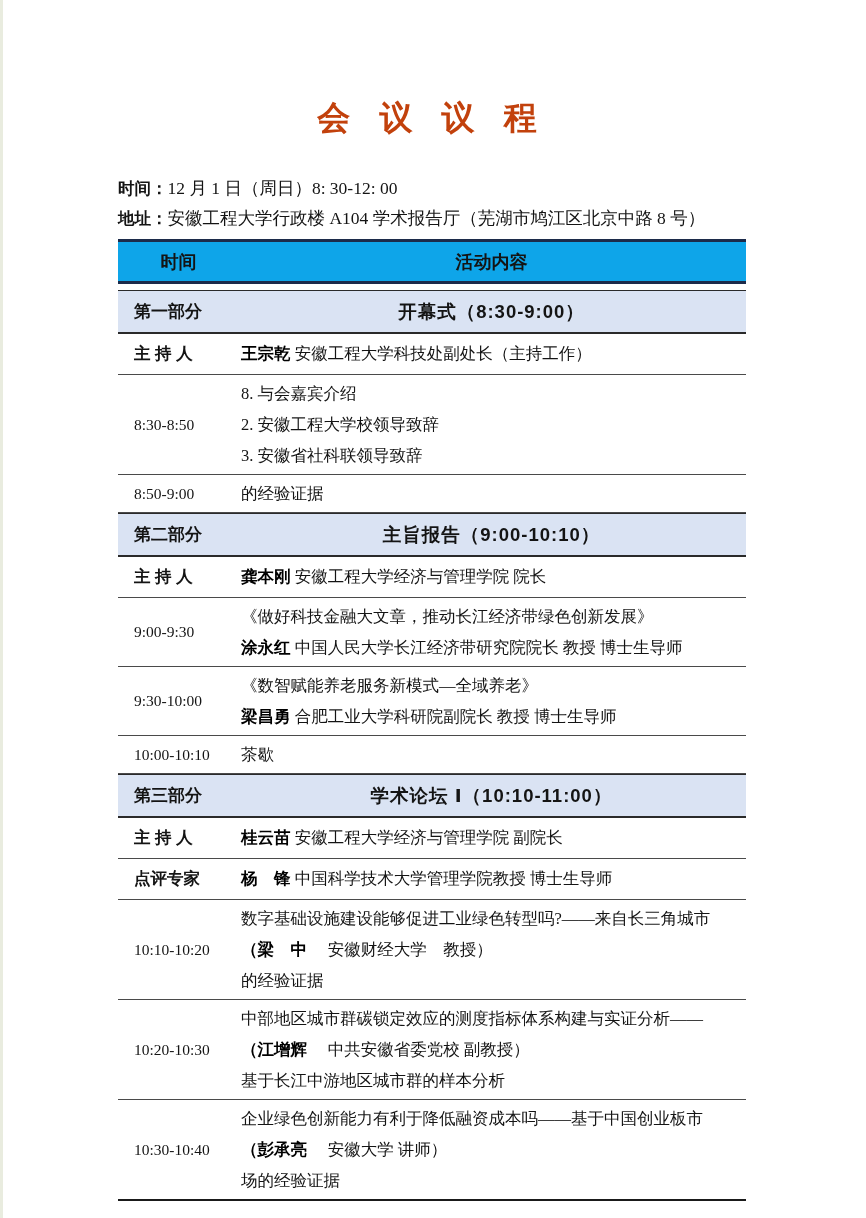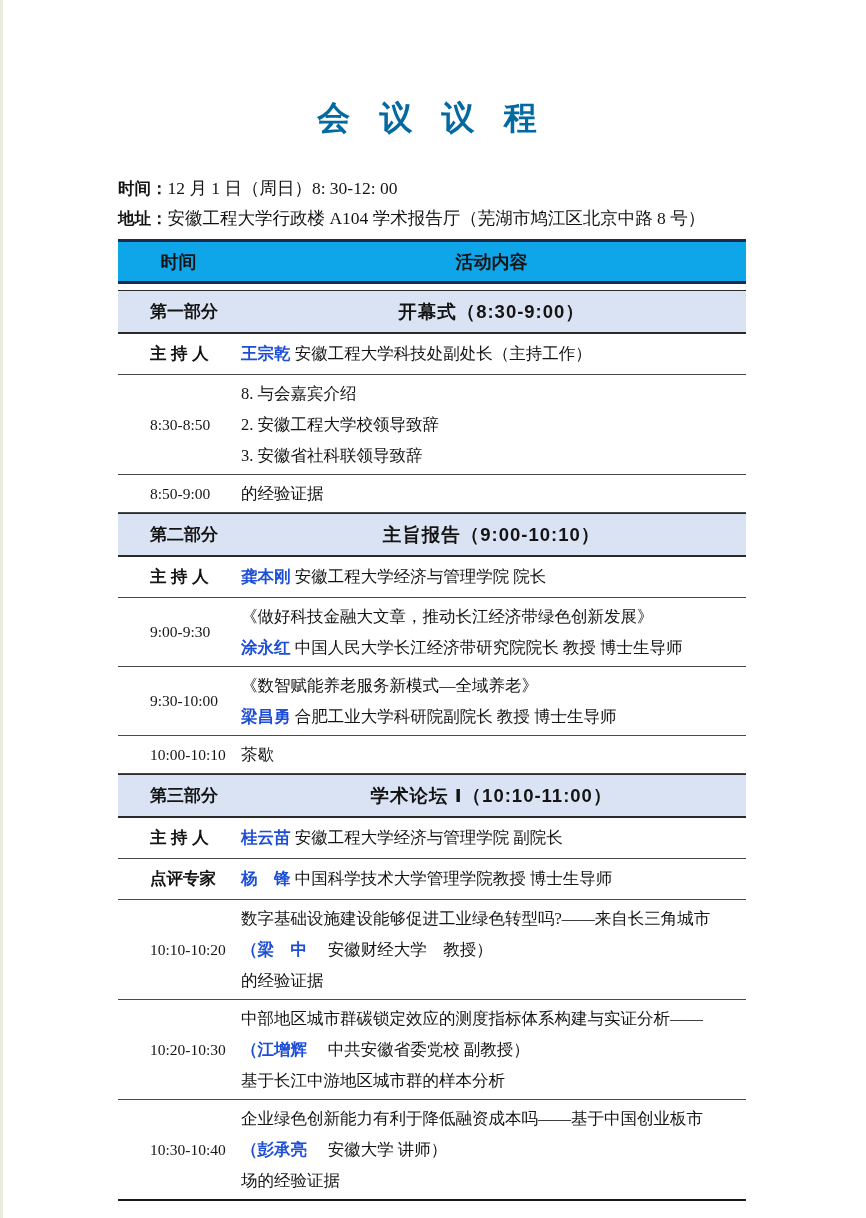--- a/index.html
+++ b/index.html
@@ -18,45 +18,45 @@
   .doc {
     position: absolute; left: 118px; top: 0; width: 628px;
   }
   .title {
     margin-top: 96px;
     text-align: center;
     font-family: "Liberation Sans", "DejaVu Sans", sans-serif;
     font-size: 33px;
     font-weight: 700;
     letter-spacing: 10px;
-    color: #0369a1;
+    color: #c2410c;
   }
   .meta { margin-top: 32px; font-size: 17.5px; line-height: 30px; }
   .meta-line { white-space: nowrap; }
   .meta .lbl {
     font-weight: 700;
     font-family: "Liberation Sans", "DejaVu Sans", sans-serif;
     font-size: 16.5px;
   }
   .tbl { margin-top: 6px; border-top: 3px solid #1c2b4a; }
   .row { display: flex; border-bottom: 1px solid #4a4a4a; background: #fff; }
   .cell-time {
     flex: 0 0 121px;
-    padding-left: 32px;
+    padding-left: 16px;
     display: flex; align-items: center;
     font-size: 15.5px;
     white-space: nowrap;
   }
   .cell-content {
     flex: 1;
     padding: 2px 4px 2px 2px;
     display: flex; flex-direction: column; justify-content: center;
   }
   .line { line-height: 31px; font-size: 16.5px; }
-  .b { font-weight: 700; color: #1d4ed8; }
+  .b { font-weight: 700; color: #000000; }
 
   .row.header {
     background: #0ea5e9;
     height: 42px;
     border-bottom: 3px solid #1c2b4a;
     margin-bottom: 6px;
     font-family: "Liberation Sans", "DejaVu Sans", sans-serif;
   }
   .row.header .cell-time { justify-content: center; padding-left: 0; font-size: 18px; font-weight: 700; }
   .row.header .cell-content { align-items: center; font-size: 18px; font-weight: 700; }

